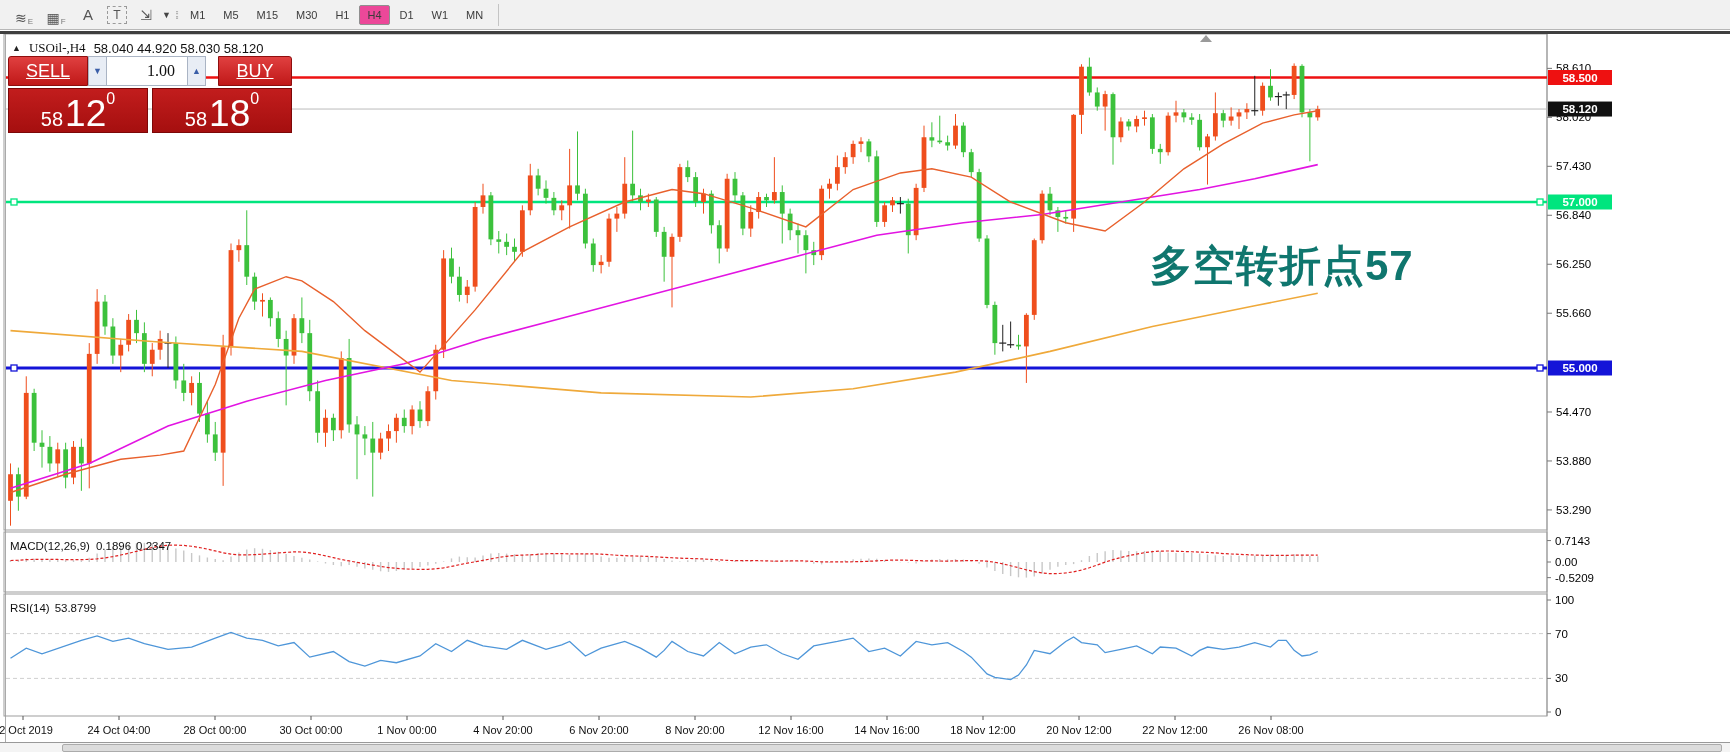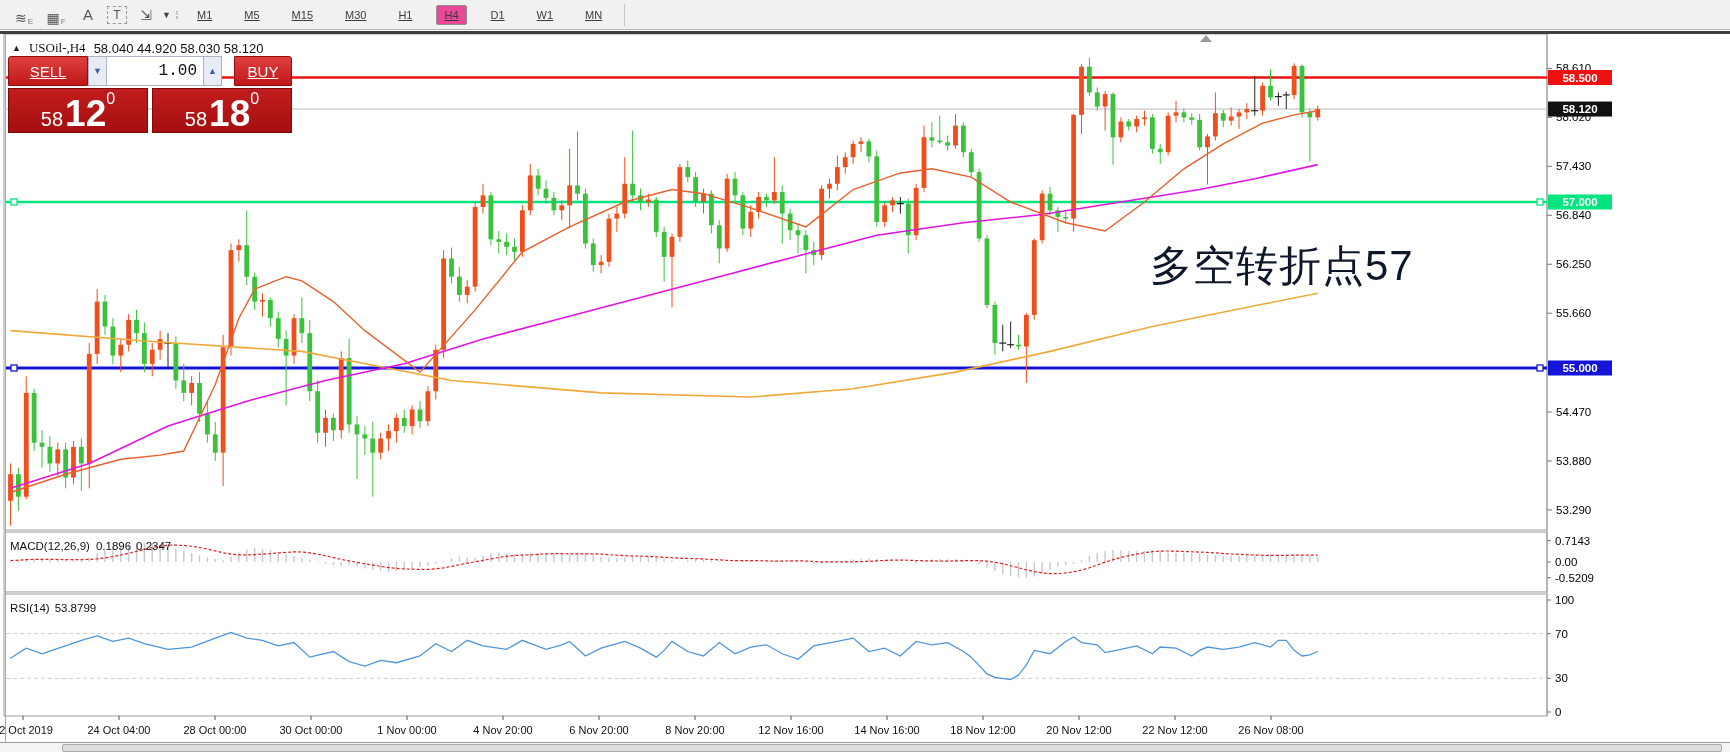--- a/index.html
+++ b/index.html
@@ -13,61 +13,61 @@
              display:flex; align-items:center; padding-left:8px; }
   .tb-icon { display:inline-flex; align-items:flex-end; justify-content:center;
              width:26px; height:22px; margin:0 3px; color:#555; font-size:14px;
              position:relative; cursor:default; }
   .tb-icon .sub { font-size:8px; color:#777; margin-left:1px; }
   .tb-icon.boxed { border:1px dashed #9a9a9a; width:20px; height:18px; font-size:12px;
                    align-items:center; }
   .caret { font-size:9px; color:#444; margin:0 2px 0 0; }
   .tb-sep { width:1px; height:22px; background:#c4c4c4; margin:0 6px; }
   .tb-grip { color:#b5b5b5; font-size:11px; letter-spacing:-2px; margin:0 4px 0 2px; }
-  .tf-btn { font-size:11px; color:#3c3c3c; padding:3px 7px; margin:0 8px;
-            border:1px solid transparent; border-radius:2px;text-decoration:underline; }
+  .tf-btn { font-size:11px; color:#3c3c3c; padding:3px 7px; margin:0 1px;
+            border:1px solid transparent; border-radius:2px; }
   .tf-btn.active { background:#ec4899; border:1px solid #8f8f8f; }
 
   .win-topline { position:absolute; left:0; top:31px; width:1730px; height:3px;
                  background:#3f3f3f; }
 
   
   #chart-svg { position:absolute; left:0; top:34px; }
 
   
   .symbol-line { position:absolute; left:12px; top:40px; font-size:13px; color:#111;
                  display:flex; align-items:center; gap:8px; }
   .symbol-line .tri { font-size:9px; color:#222; }
   .symbol-line b { font-weight:normal;font-family:Liberation Serif, serif; }
 
   
   .trade-panel { position:absolute; left:8px; top:56px; width:284px; }
   .tp-row1 { display:flex; height:30px; }
   .btn-red { background:linear-gradient(#e04040,#c01818); color:#fff; border:1px solid #8f0e0e;
-             font-size:15px; text-decoration:underline; display:flex; align-items:center;
+             font-size:18px; text-decoration:underline; display:flex; align-items:center;
              justify-content:center; }
   .tp-sell { width:80px; border-radius:3px 0 0 0; }
   .tp-buy  { width:64px; margin-left:12px; border-radius:0 3px 0 0; flex:1; }
   .spin { width:19px; background:#e8edf5; border:1px solid #aab4c4; color:#3a5ea8;
           font-size:9px; display:flex; align-items:center; justify-content:center; }
-  .vol-input { width:96px; border:1px solid #aab4c4; border-left:none; border-right:none;
-               text-align:right; font-size:16px; padding-right:6px; color:#111;
-               font-family:Liberation Mono, monospace; }
+  .vol-input { width:80px; border:1px solid #aab4c4; border-left:none; border-right:none;
+               text-align:right; font-size:16px; padding-right:12px; color:#111;
+               font-family:Liberation Serif, serif; }
   .tp-row2 { display:flex; margin-top:2px; height:45px; }
   .price-box { background:linear-gradient(#c21d1d,#a50f0f); border:1px solid #7c0808;
                color:#fff; flex:1; display:flex; align-items:flex-end;
                justify-content:center; padding-bottom:3px; }
   .price-box + .price-box { margin-left:4px; }
   .pb-small { font-size:20px; line-height:1; margin-right:2px; }
-  .pb-big { font-size:37px; line-height:0.82; font-weight:bold; }
+  .pb-big { font-size:37px; line-height:0.82; font-weight:normal; }
   .pb-sup { font-size:16px; line-height:1; align-self:flex-start; margin-top:2px; }
 
   
-  .cn-note { position:absolute; left:1150px; top:238px; font-size:42px; font-weight:normal;
-             color:#0f172a; letter-spacing:1px; white-space:nowrap; }
+  .cn-note { position:absolute; left:1150px; top:238px; font-size:42px; font-weight:bold;
+             color:#0f766e; letter-spacing:1px; white-space:nowrap; }
 
   
   .hscroll { position:absolute; left:0; top:742px; width:1730px; height:10px;
              background:#f4f4f4; border-top:1px solid #999; }
   .hscroll .thumb { position:absolute; left:62px; top:1px; width:1660px; height:8px;
                     background:#dcdcdc; border:1px solid #ababab; border-radius:2px; }
 
   .scroll-marker { position:absolute; left:1200px; top:35px; width:0; height:0;
                    border-left:6px solid transparent; border-right:6px solid transparent;
                    border-bottom:7px solid #9a9a9a; }

